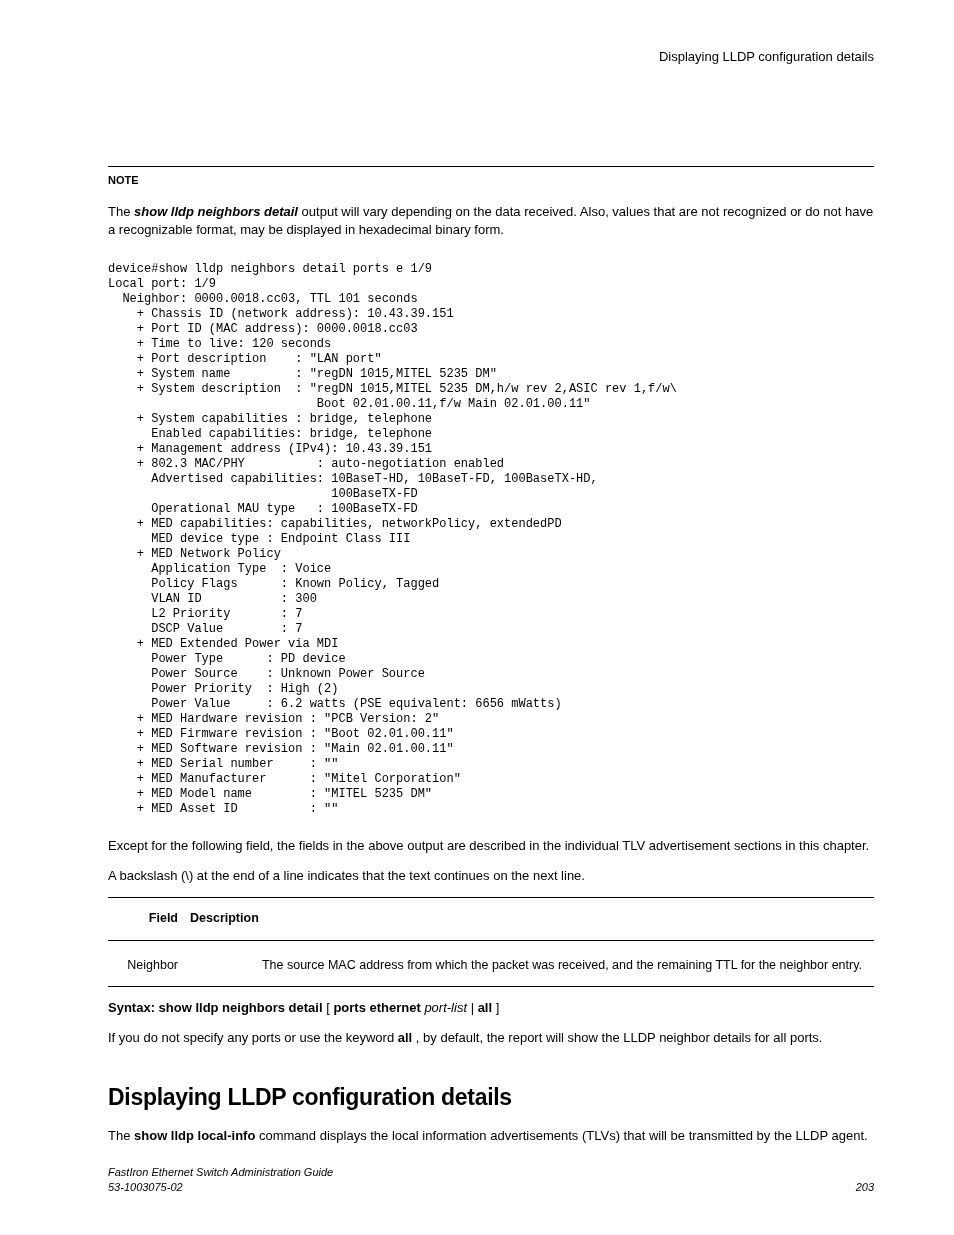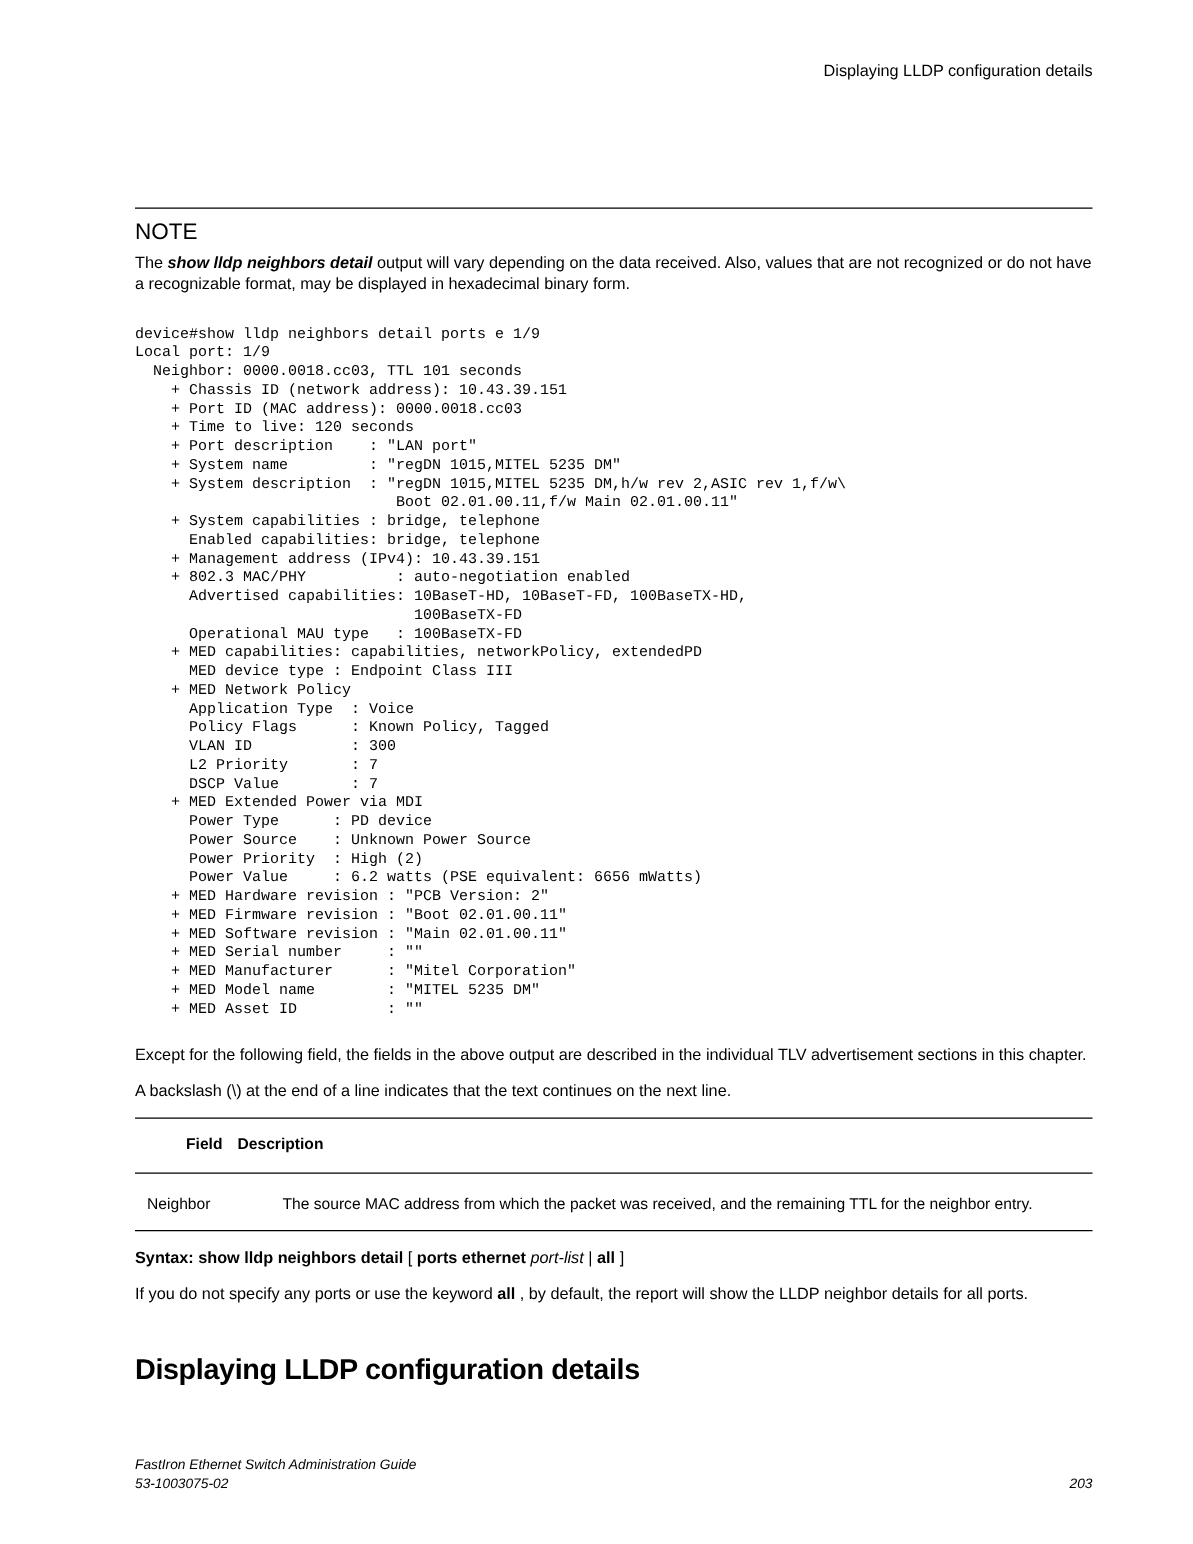--- a/index.html
+++ b/index.html
@@ -27,23 +27,23 @@
     border: 0;
     border-top: 1.5px solid #000;
     margin: 0 0 6px 0;
   }
   .thin-rule {
     border: 0;
     border-top: 1px solid #000;
     margin: 8px 0;
   }
   .note-label {
-    font-weight: normal;
-    font-size: 18px;
-    margin-bottom: 4px;
+    font-weight: bold;
+    font-size: 11px;
+    margin-bottom: 16px;
   }
   .note-body {
     font-size: 13px;
   }
   .note-body .bold { font-weight: bold; font-style: italic; }
   .code-block {
     font-family: Liberation Mono, monospace;
     font-size: 12px;
     white-space: pre;
     margin: 24px 0 20px 0;
@@ -59,21 +59,21 @@
     font-size: 12.5px;
     margin: 4px 0;
   }
   table.field-table th {
     text-align: left;
     font-weight: bold;
     padding: 6px 12px 6px 0;
     vertical-align: top;
   }
   table.field-table td {
-    text-align: center;
+    text-align: right;
     padding: 8px 12px 8px 0;
     vertical-align: top;
   }
   .syntax-line .bold { font-weight: bold; }
   .syntax-line .ital { font-style: italic; }
   h2.section-title {
     font-family: Arial, Helvetica, sans-serif;
     font-weight: bold;
     font-size: 23px;
     margin: 36px 0 14px 0;
@@ -170,20 +170,23 @@
   <div class="para syntax-line">
     <span class="bold">Syntax: show lldp neighbors detail</span><span> [ </span><span class="bold">ports ethernet</span><span class="ital"> port-list</span><span> | </span><span class="bold">all</span><span> ]</span>
   </div>
 
   <div class="para">
     <span>If you do not specify any ports or use the keyword </span><span class="bold" style="font-weight:bold">all</span><span> , by default, the report will show the LLDP neighbor details for all ports.</span>
   </div>
 
   <h2 class="section-title">Displaying LLDP configuration details</h2>
 
+  <div class="para">
+    <span>The </span><span style="font-weight:bold">show lldp local-info</span><span> command displays the local information advertisements (TLVs) that will be transmitted by the LLDP agent.</span>
+  </div>
 
   <div class="footer">
     <div class="left">
       <div>FastIron Ethernet Switch Administration Guide</div>
       <div>53-1003075-02</div>
     </div>
     <div class="right">203</div>
   </div>
 
 </div>

